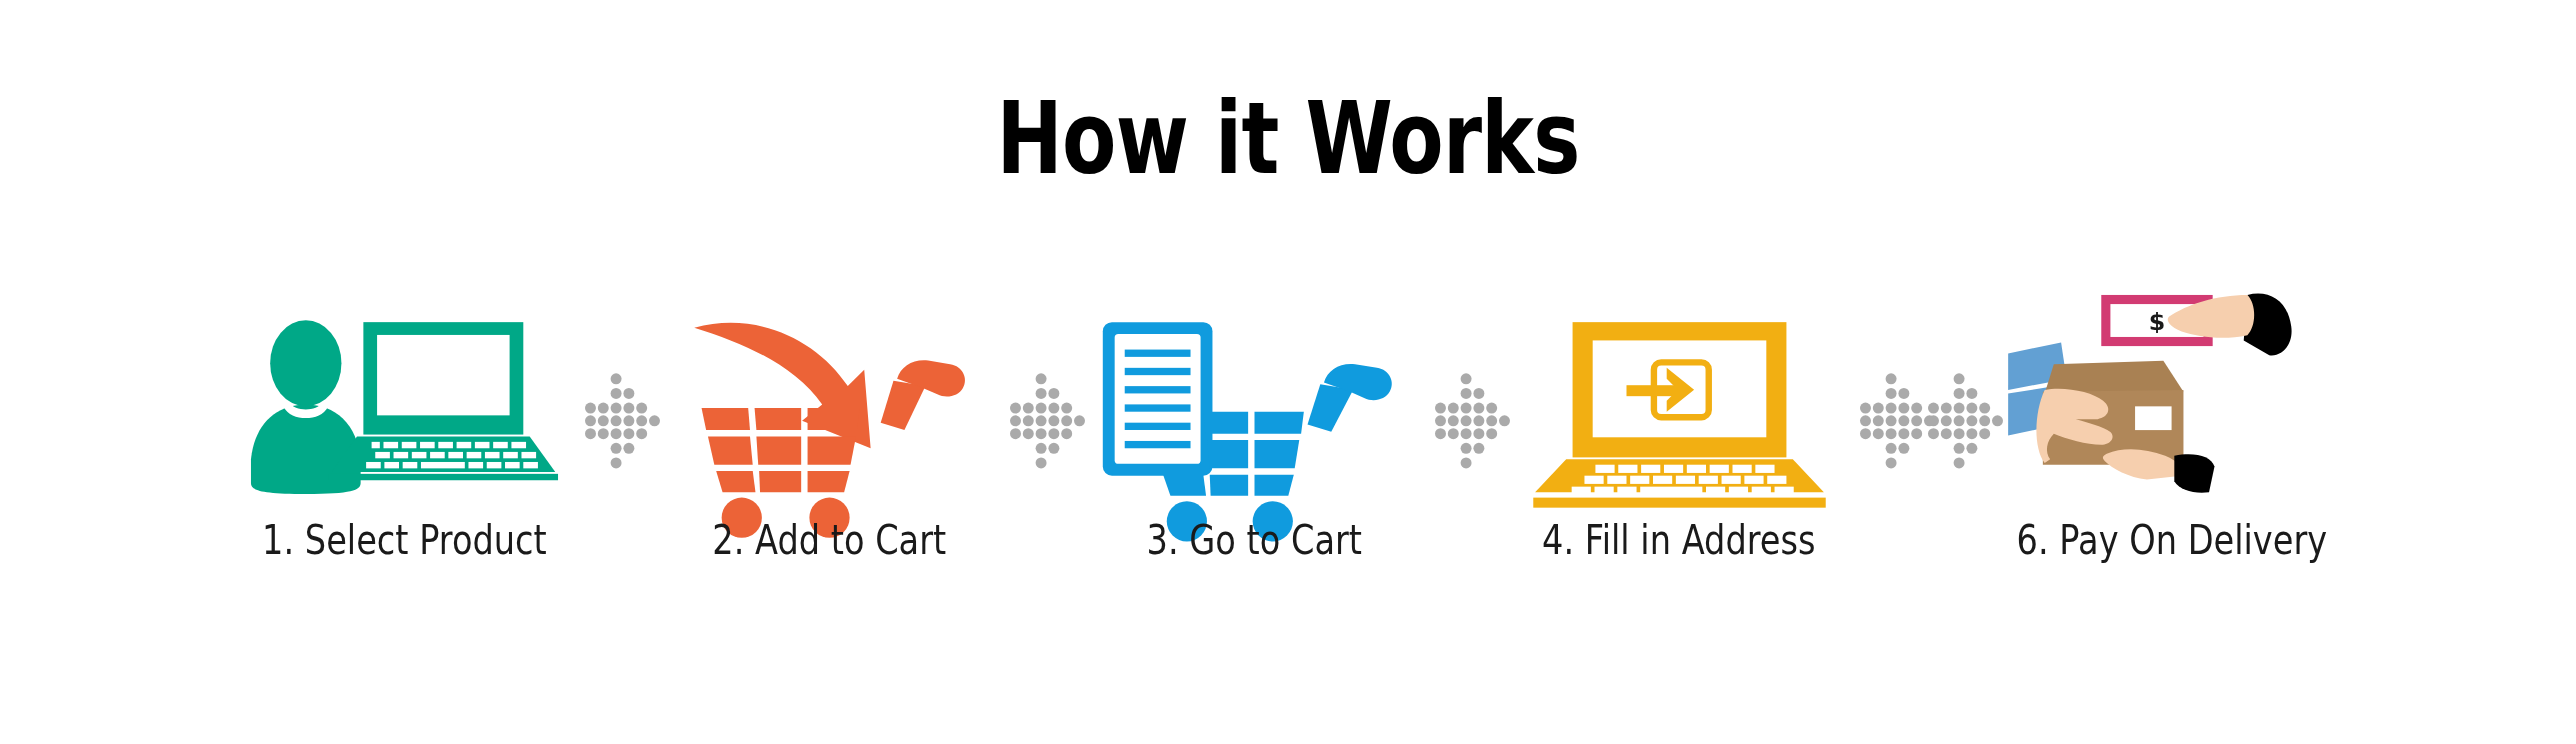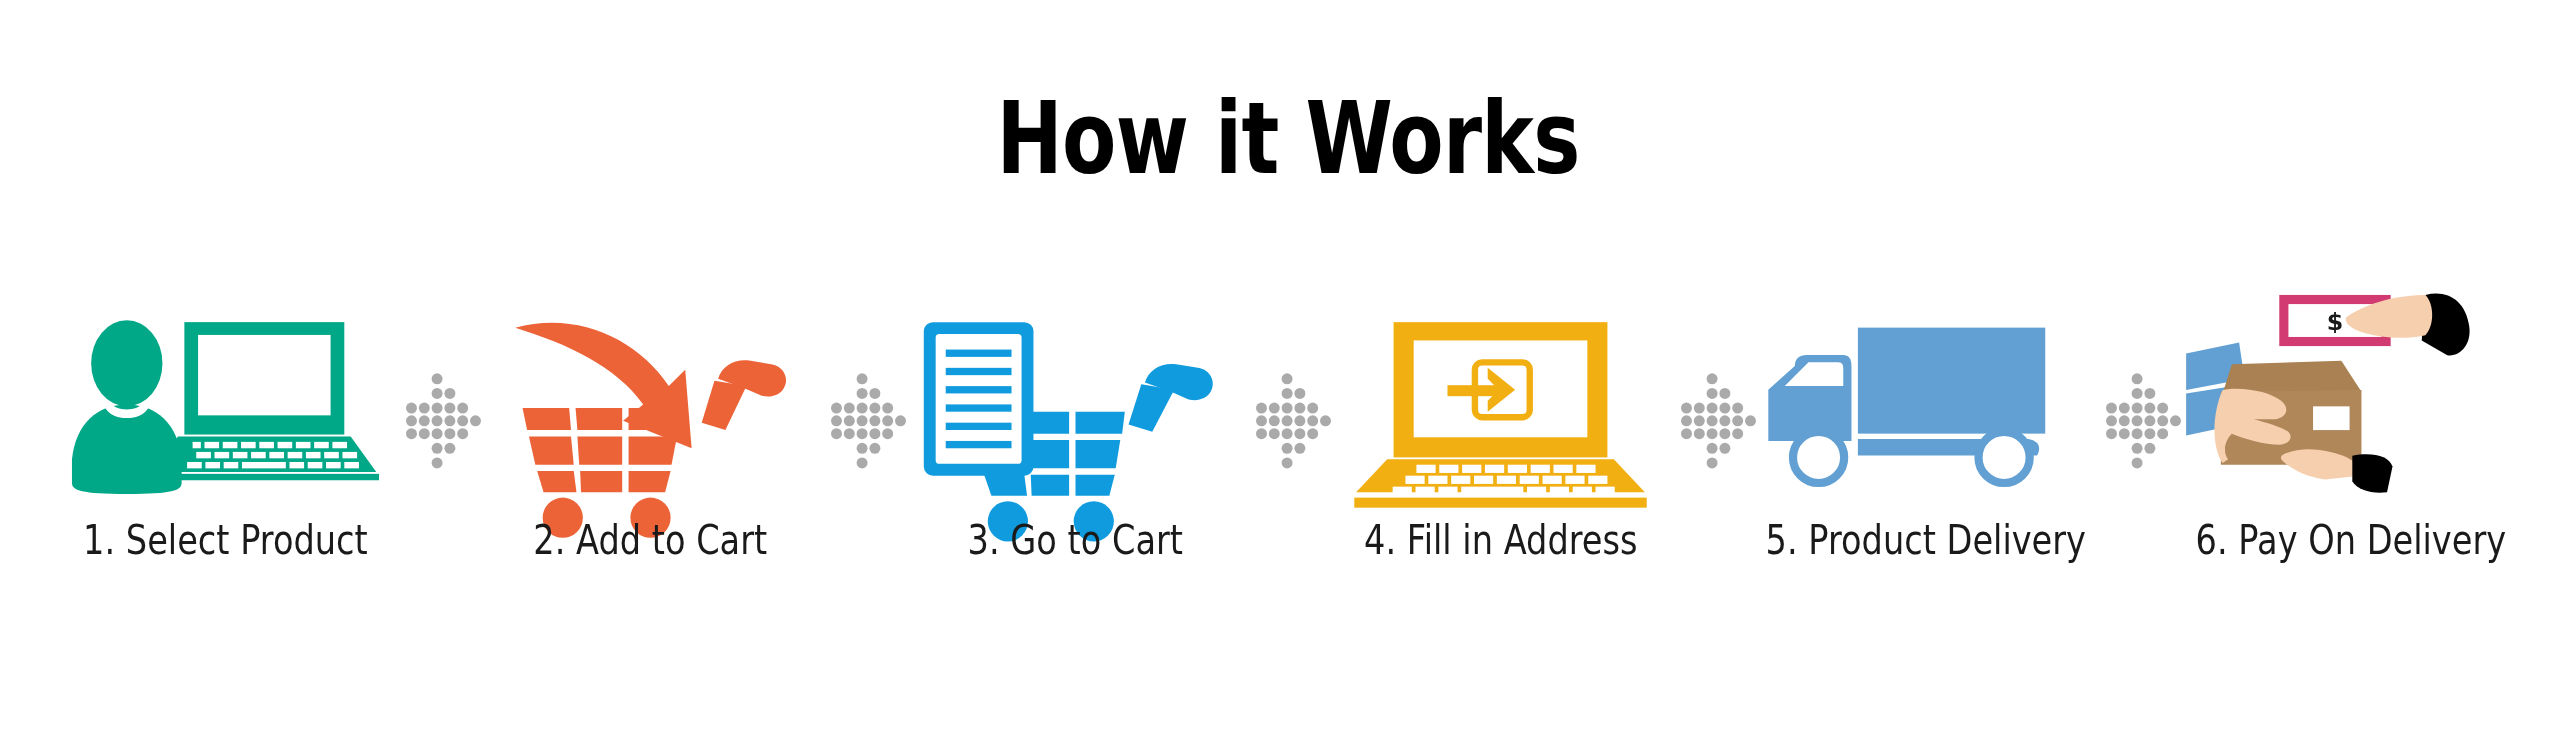--- a/index.html
+++ b/index.html
@@ -377,37 +377,20 @@
             <circle cx="36" cy="66" r="6"></circle>
             <circle cx="50" cy="66" r="6"></circle>
             <circle cx="64" cy="66" r="6"></circle>
           <circle cx="36" cy="82" r="6"></circle>
             <circle cx="50" cy="82" r="6"></circle>
           <circle cx="36" cy="98" r="6"></circle>
         </g>
       </svg>
     </div>
 
-    <div class="step">
-      <div class="icon-box">
-        <svg width="329" height="192" viewBox="0 0 360 210">
-
-          <rect x="106" y="28" width="205" height="116" fill="#62A0D3"></rect>
-
-          <path d="M37 70 C 37 62, 42 58, 50 58 L 90 58 C 96 58, 99 62, 99 70 L 99 152 L 8 152 L 8 96 Z" fill="#62A0D3"></path>
-          <path d="M26 92 L 52 66 L 84 66 C 88 66, 90 68, 90 72 L 90 92 Z" fill="#ffffff"></path>
-
-          <path d="M106 150 L 290 150 C 302 150, 308 158, 302 168 L 106 168 Z" fill="#62A0D3"></path>
-
-          <circle cx="63" cy="170" r="28" fill="#ffffff" stroke="#62A0D3" stroke-width="9"></circle>
-          <circle cx="266" cy="170" r="28" fill="#ffffff" stroke="#62A0D3" stroke-width="9"></circle>
-        </svg>
-      </div>
-      <div class="step-label">5. Product Delivery</div>
-    </div>
 
     <div class="sep">
       <svg width="68" height="192" viewBox="0 0 74 210">
         <g fill="#AAAAAA" transform="translate(0,78)">
           <circle cx="36" cy="6" r="6"></circle>
           <circle cx="36" cy="22" r="6"></circle>
             <circle cx="50" cy="22" r="6"></circle>
           <circle cx="8" cy="38" r="6"></circle>
             <circle cx="22" cy="38" r="6"></circle>
             <circle cx="36" cy="38" r="6"></circle>

